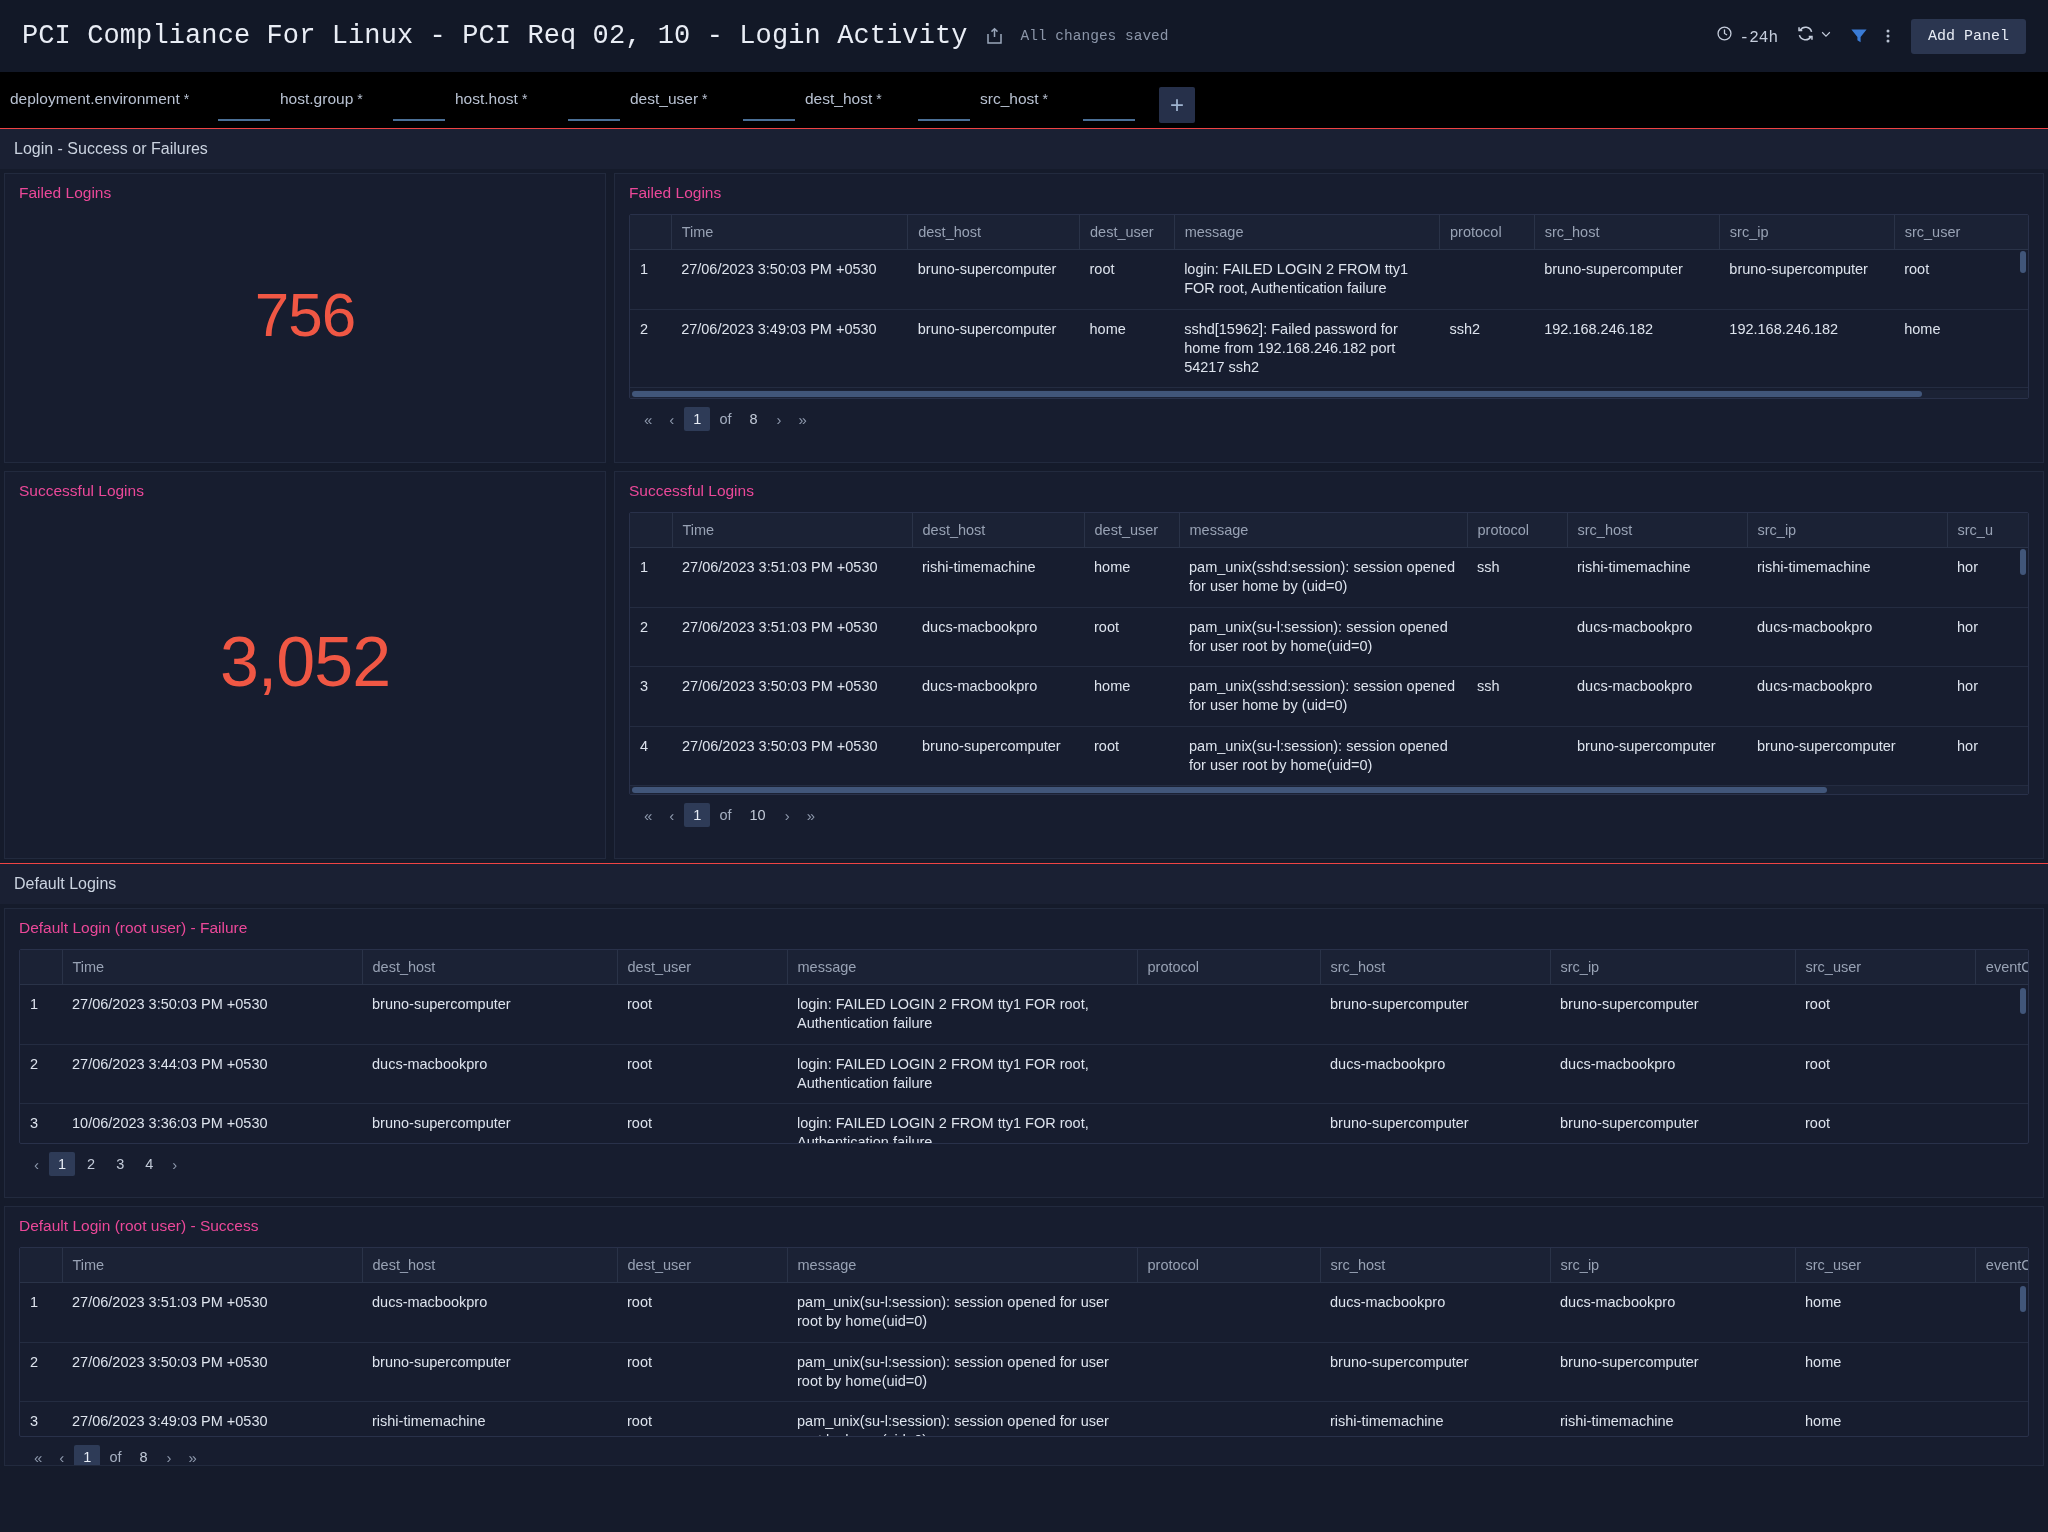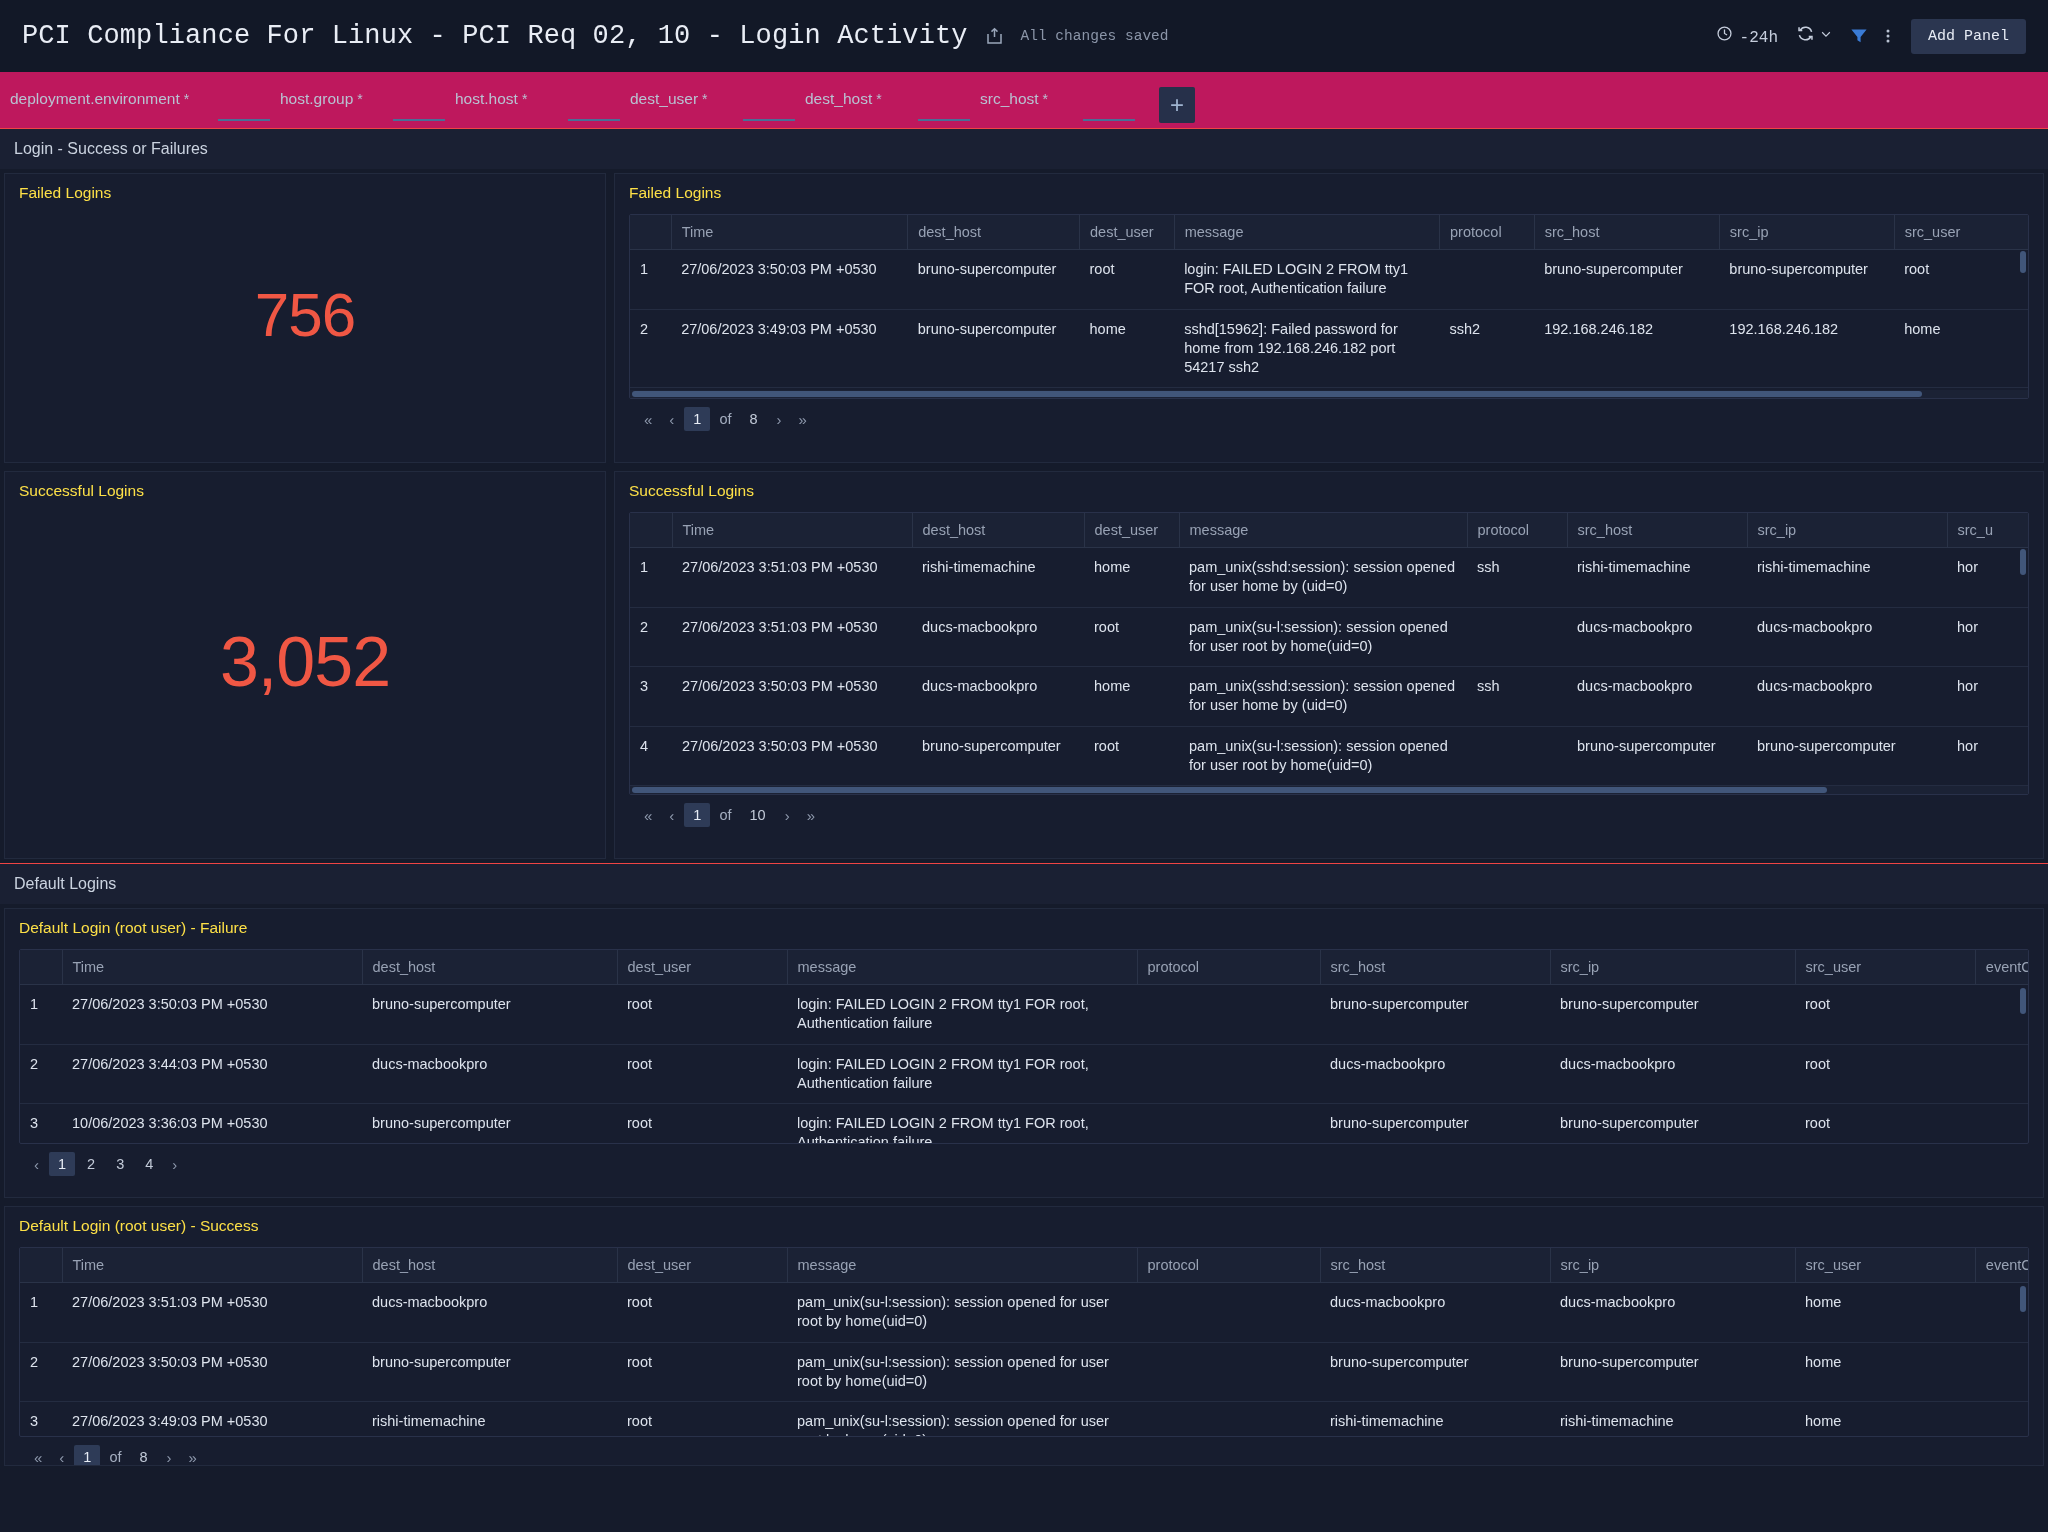--- a/index.html
+++ b/index.html
@@ -57,21 +57,21 @@
     color: #e6ebf4;
     font-size: 15px;
     padding: 9px 17px;
     border-radius: 3px;
     margin-left: 12px;
     white-space: nowrap;
   }
   
   .filterbar {
     height: 56px;
-    background: #be185d;
+    background: #000000;
     display: flex;
     align-items: flex-end;
     padding: 0 10px 7px 10px;
     gap: 0px;
   }
   .filter-item {
     display: flex;
     flex-direction: column;
     justify-content: flex-end;
     height: 40px;
@@ -112,21 +112,21 @@
   .panel {
     background: #171d2f;
     border: 1px solid #222a3e;
     margin: 4px;
     padding: 10px 14px 8px 14px;
     overflow: hidden;
     position: relative;
   }
   .panel-title {
     font-size: 15.5px;
-    color: #fde047;
+    color: #ec4899;
     margin-bottom: 12px;
   }
   .bigstat {
     display: flex; align-items: center; justify-content: center;
     color: #f05744;
     font-weight: 400;
     letter-spacing: -1px;
   }
   
   table.t {

